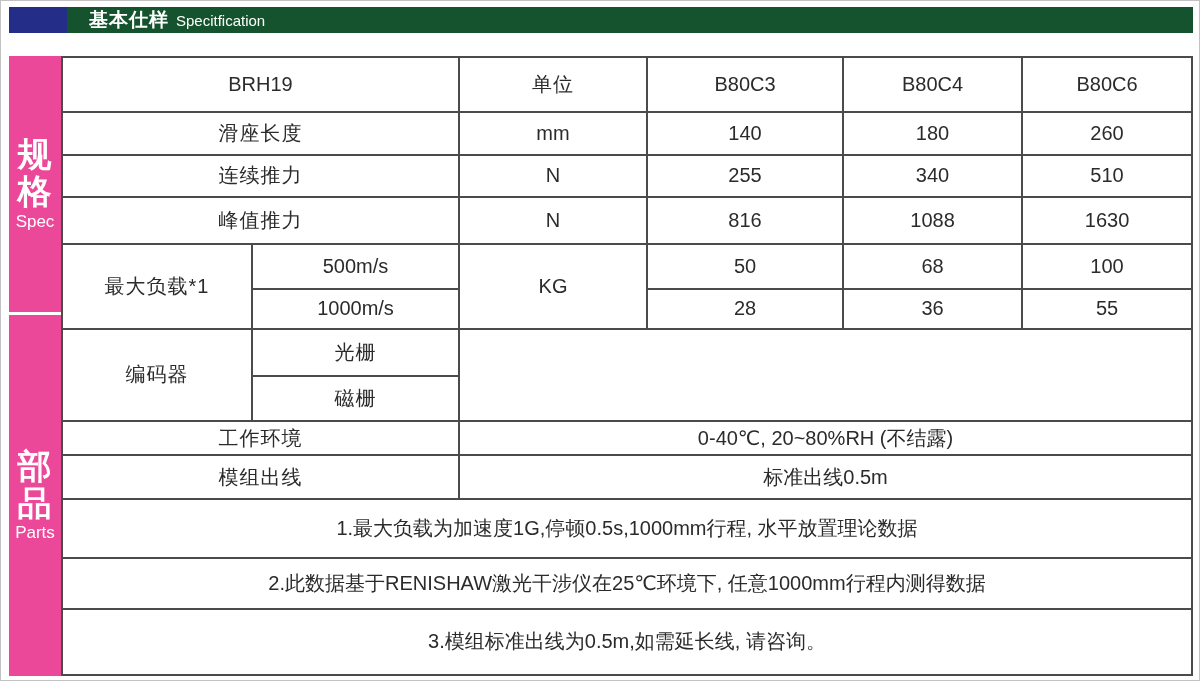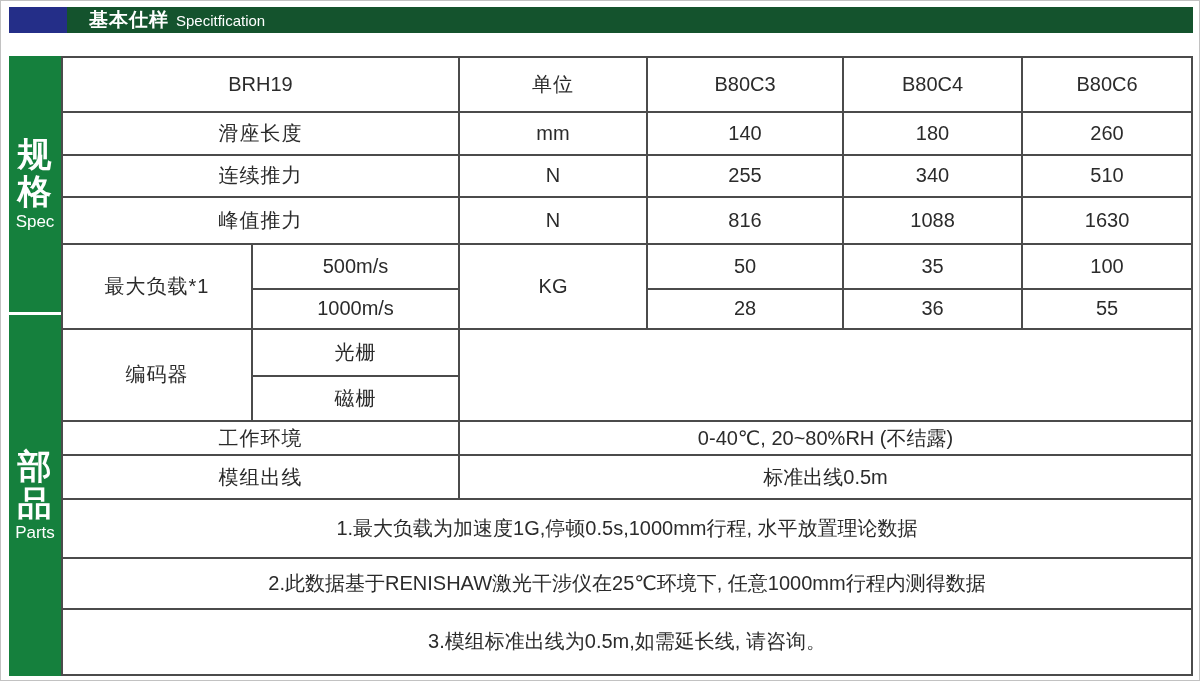--- a/index.html
+++ b/index.html
@@ -18,21 +18,21 @@
     position:absolute;left:0;top:0;width:58px;height:26px;background:#242e88;
   }
   .header-title{
     position:absolute;left:80px;top:0;height:26px;display:flex;align-items:center;gap:7px;
     color:#ffffff;white-space:nowrap;
   }
   .header-title .zh{font-size:19px;font-weight:bold;letter-spacing:1px;}
   .header-title .en{font-size:15px;font-weight:normal;}
   
   .side-band{
-    position:absolute;left:8px;width:52px;background:#15803d;color:#ffffff;
+    position:absolute;left:8px;width:52px;background:#ec4899;color:#ffffff;
     display:flex;flex-direction:column;align-items:center;justify-content:center;
   }
   .side-spec{top:55px;height:256px;}
   .side-parts{top:314px;height:361px;}
   .side-zh{
     width:1.05em;font-size:34px;font-weight:bold;line-height:1.08;
     word-break:break-all;text-align:center;
   }
   .side-en{font-size:17px;font-weight:normal;margin-top:2px;}
   
@@ -113,21 +113,21 @@
       <td>816</td>
       <td>1088</td>
       <td>1630</td>
     </tr>
 
     <tr style="height:42px">
       <td rowspan="2" class="cjk">最大负载*1</td>
       <td>500m/s</td>
       <td rowspan="2">KG</td>
       <td>50</td>
-      <td>35</td>
+      <td>68</td>
       <td>100</td>
     </tr>
     <tr style="height:38px">
       <td>1000m/s</td>
       <td>28</td>
       <td>36</td>
       <td>55</td>
     </tr>
 
     <tr style="height:45px">

